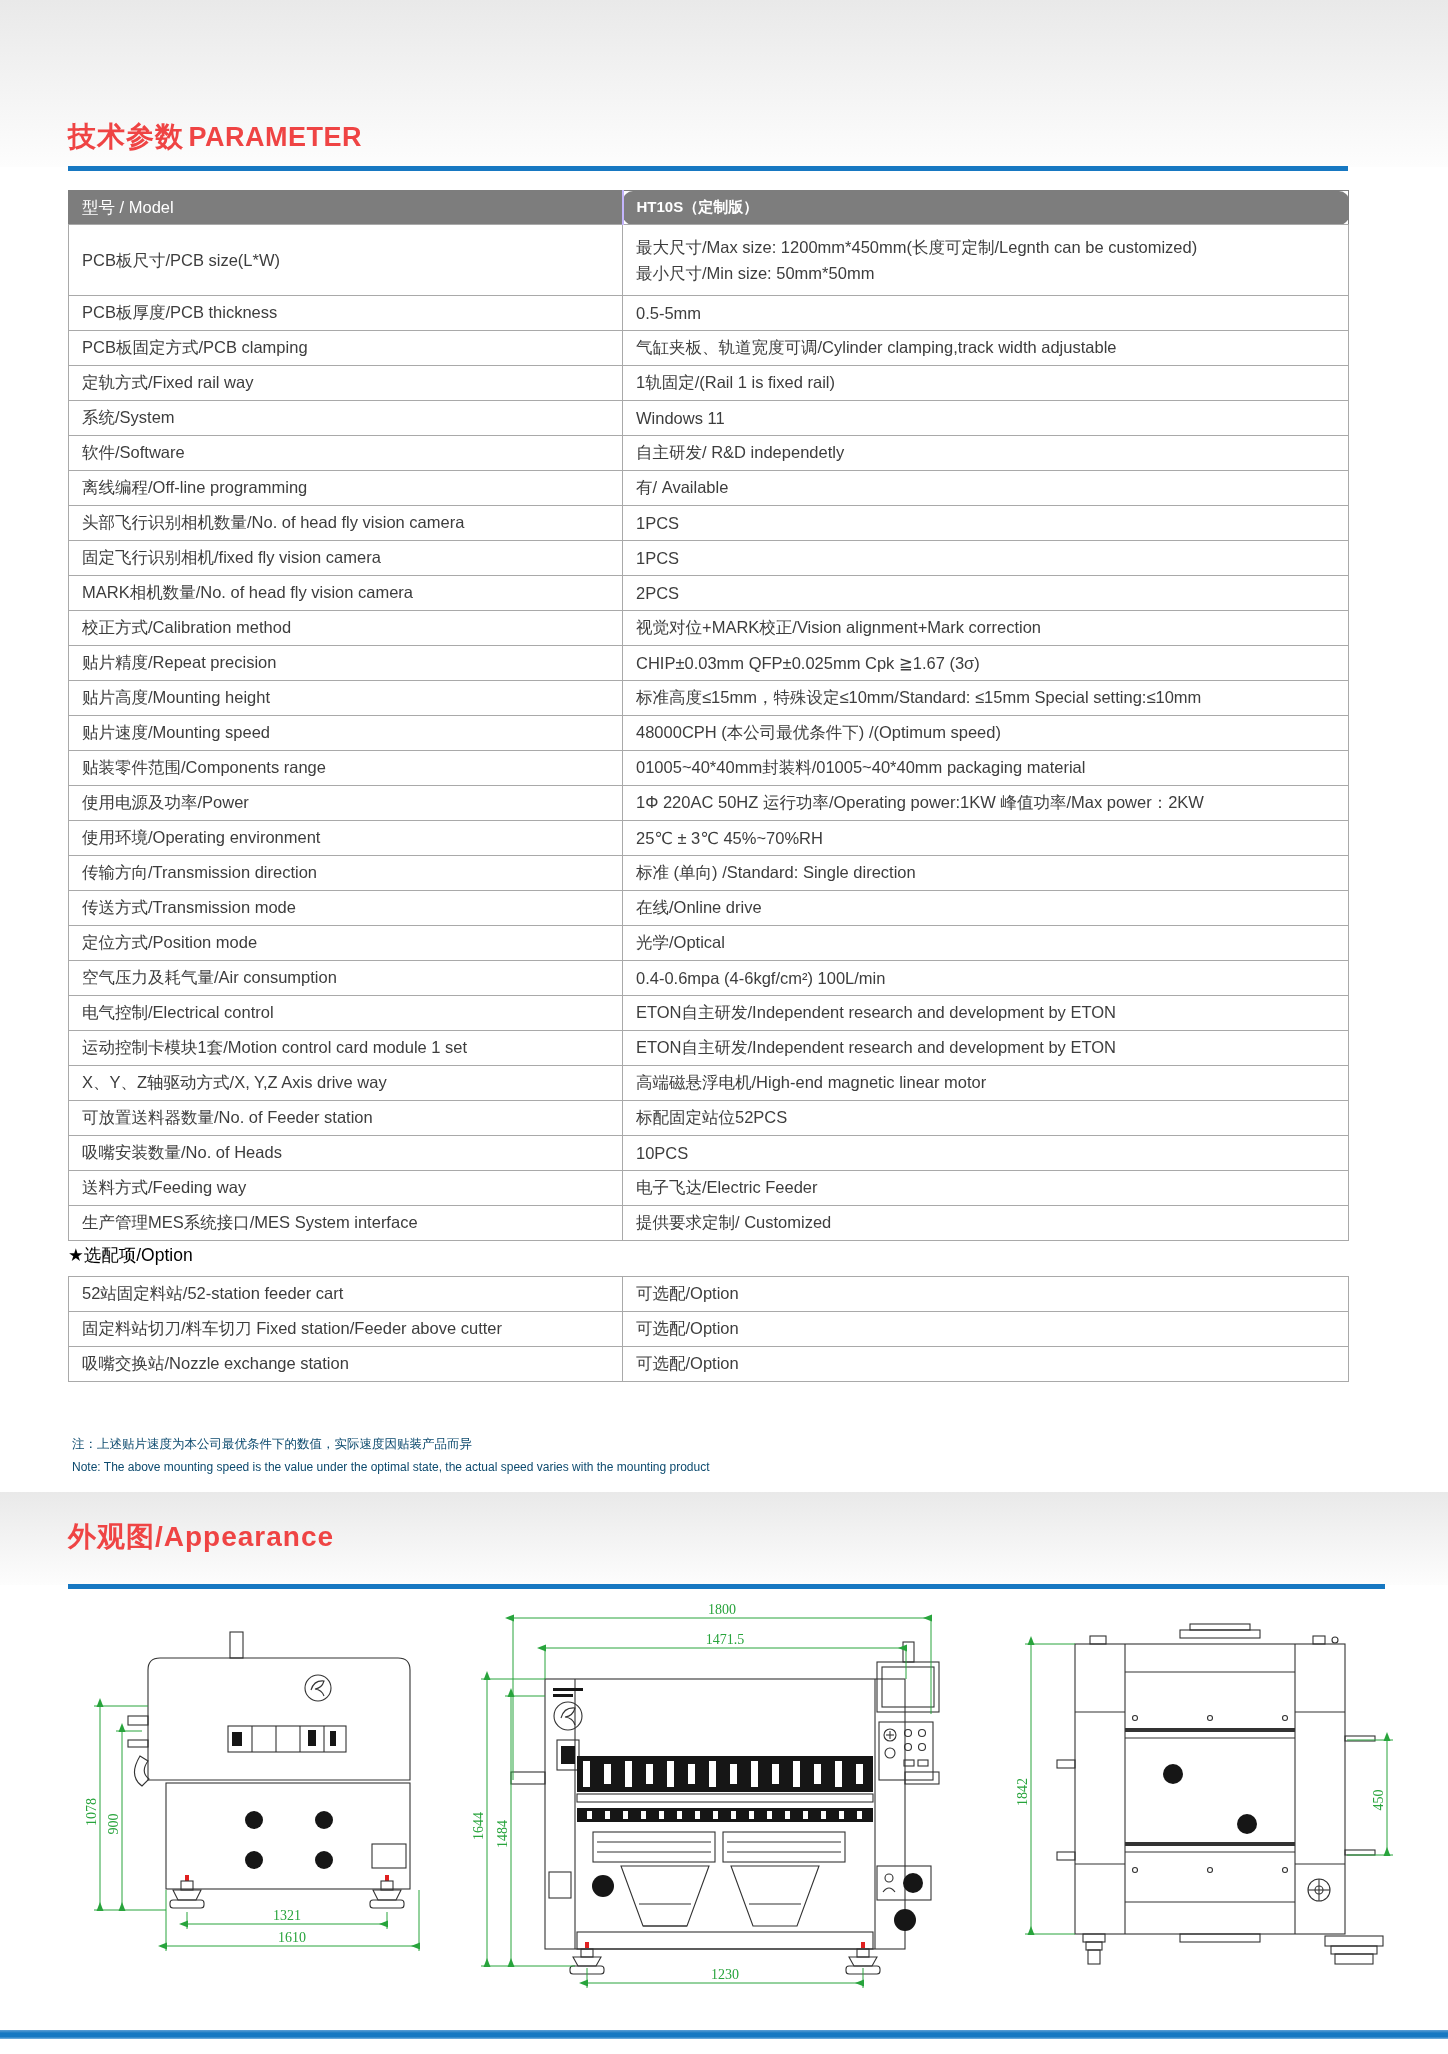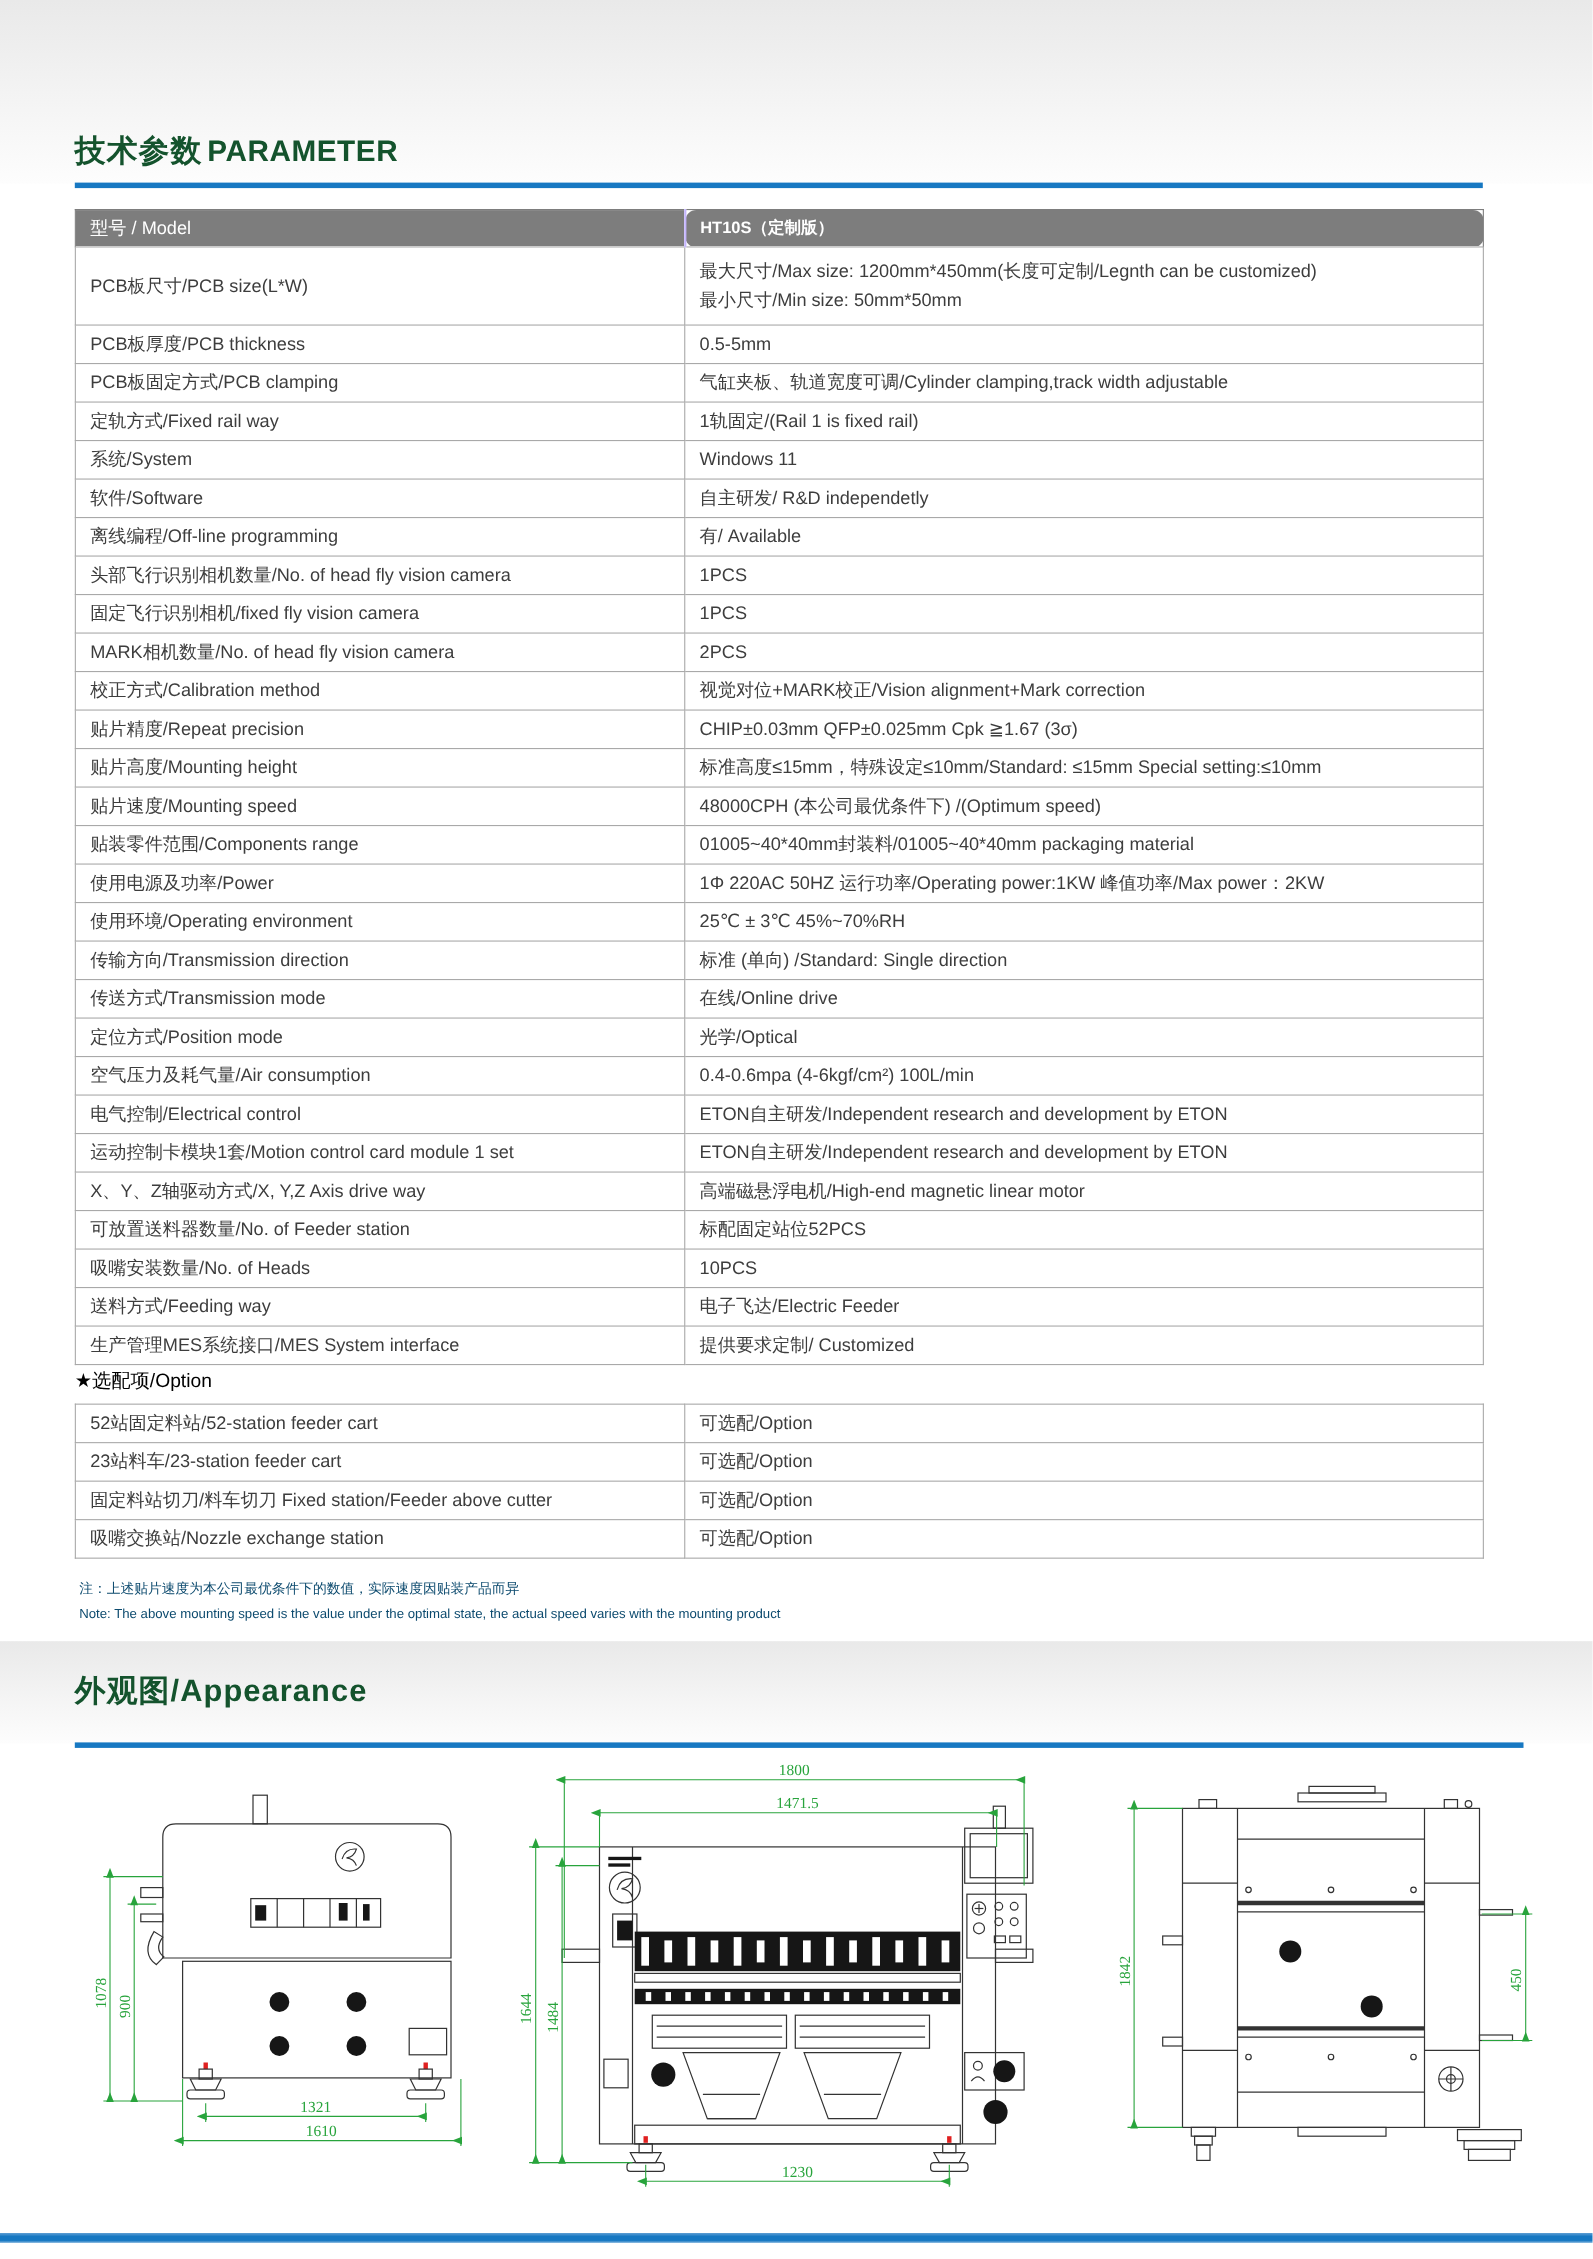--- a/index.html
+++ b/index.html
@@ -1,21 +1,21 @@
 <!DOCTYPE html>
 <html><head>
 <meta charset="utf-8">
 <style>
   html,body{margin:0;padding:0;background:#fff;}
   .page{position:relative;width:1448px;height:2054px;background:#fff;overflow:hidden;
         font-family:"Liberation Sans","DejaVu Sans",sans-serif;color:#3d3d3d;}
   .band{position:absolute;left:0;width:1448px;background:linear-gradient(180deg,#e9e9e9 0%,#f4f4f4 55%,#fdfdfd 100%);}
   .band.param{top:0;height:167px;}
   .band.appear{top:1492px;height:93px;}
-  .sec-title{position:absolute;left:68px;font-weight:bold;color:#14532d;white-space:nowrap;}
+  .sec-title{position:absolute;left:68px;font-weight:bold;color:#ef4444;white-space:nowrap;}
   .sec-title .zh{font-size:28px;letter-spacing:1px;}
   .sec-title .en{font-size:27px;letter-spacing:0.5px;}
   .blueline{position:absolute;height:5px;background:#1778c2;}
   .blueline.l1{top:166px;left:68px;width:1280px;}
   .blueline.l2{top:1584px;left:68px;width:1317px;}
   .bottombar{position:absolute;top:2030px;left:0;width:1448px;height:9px;
              background:linear-gradient(180deg,#5f9fd4 0%,#1778c2 35%,#1778c2 75%,#7fb3dd 100%);}
   table.spec{position:absolute;left:68px;border-collapse:collapse;table-layout:fixed;width:1280px;}
   table.spec.main{top:190px;}
   table.spec.opt{top:1276px;}
@@ -186,24 +186,20 @@
     <colgroup>
         <col class="c1">
         <col class="c2">
       </colgroup>
     <tbody id="option-body">
         <tr>
           <td>52站固定料站/52-station feeder cart</td>
           <td>可选配/Option</td>
         </tr>
         <tr>
-          <td>23站料车/23-station feeder cart</td>
-          <td>可选配/Option</td>
-        </tr>
-        <tr>
           <td>固定料站切刀/料车切刀 Fixed station/Feeder above cutter</td>
           <td>可选配/Option</td>
         </tr>
         <tr>
           <td>吸嘴交换站/Nozzle exchange station</td>
           <td>可选配/Option</td>
         </tr>
       </tbody>
   </table>
 

